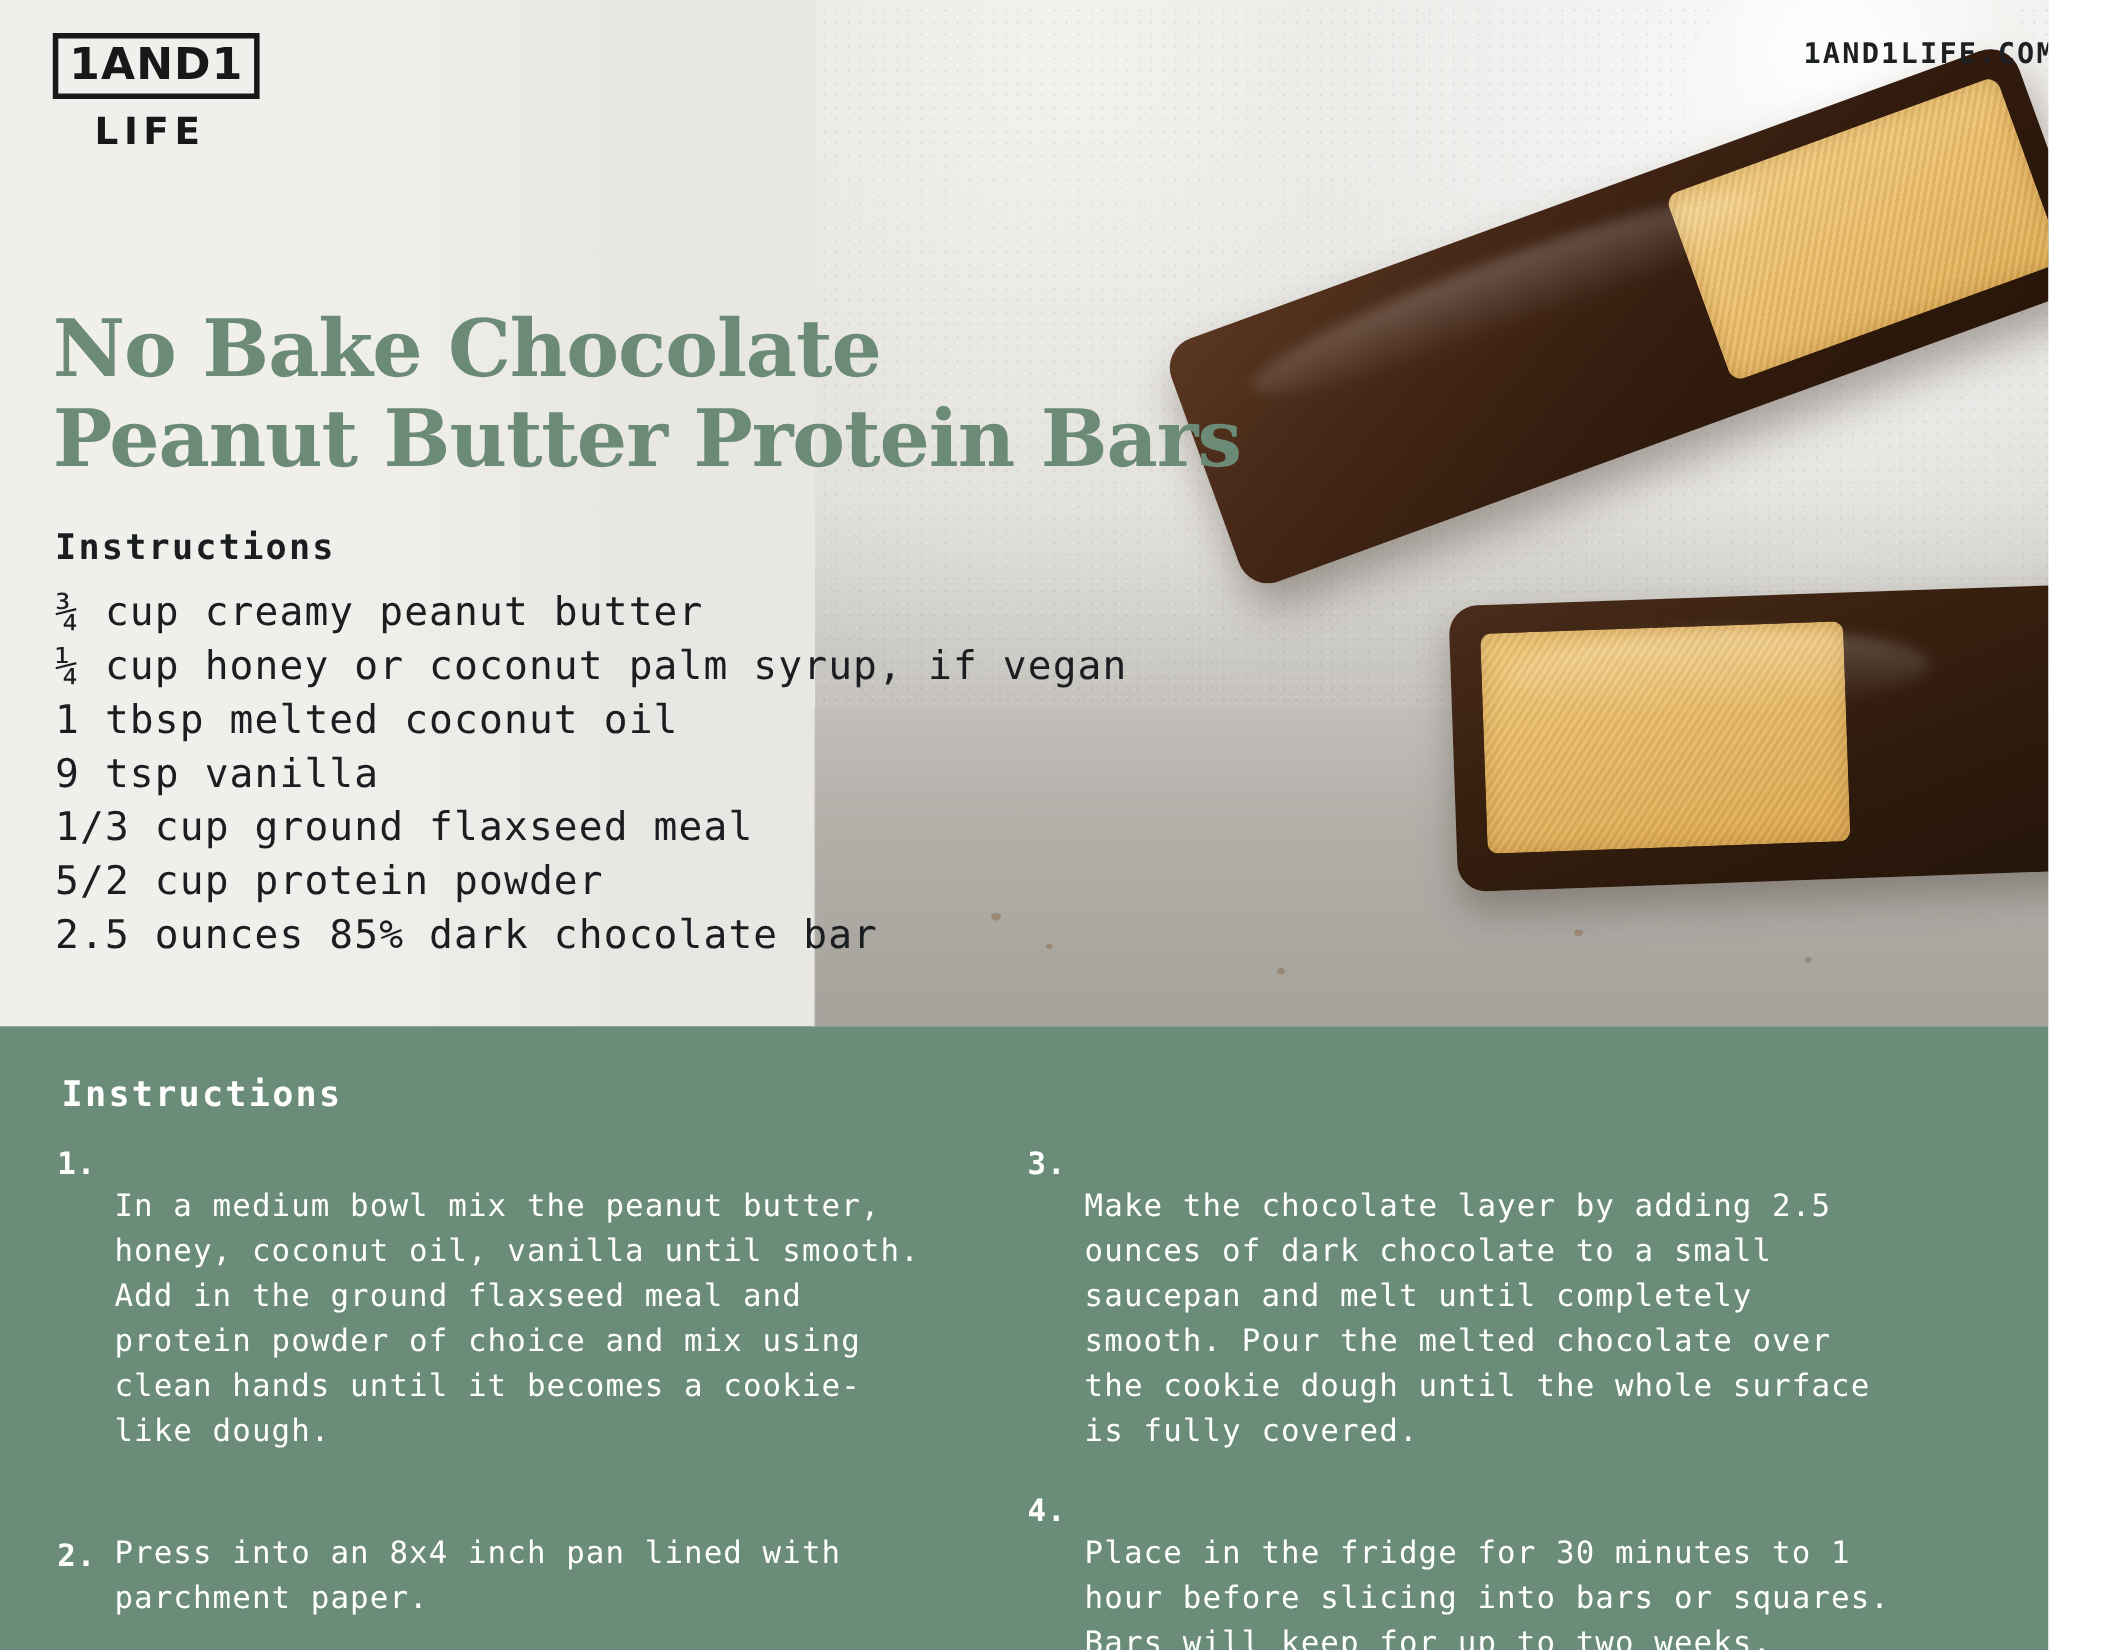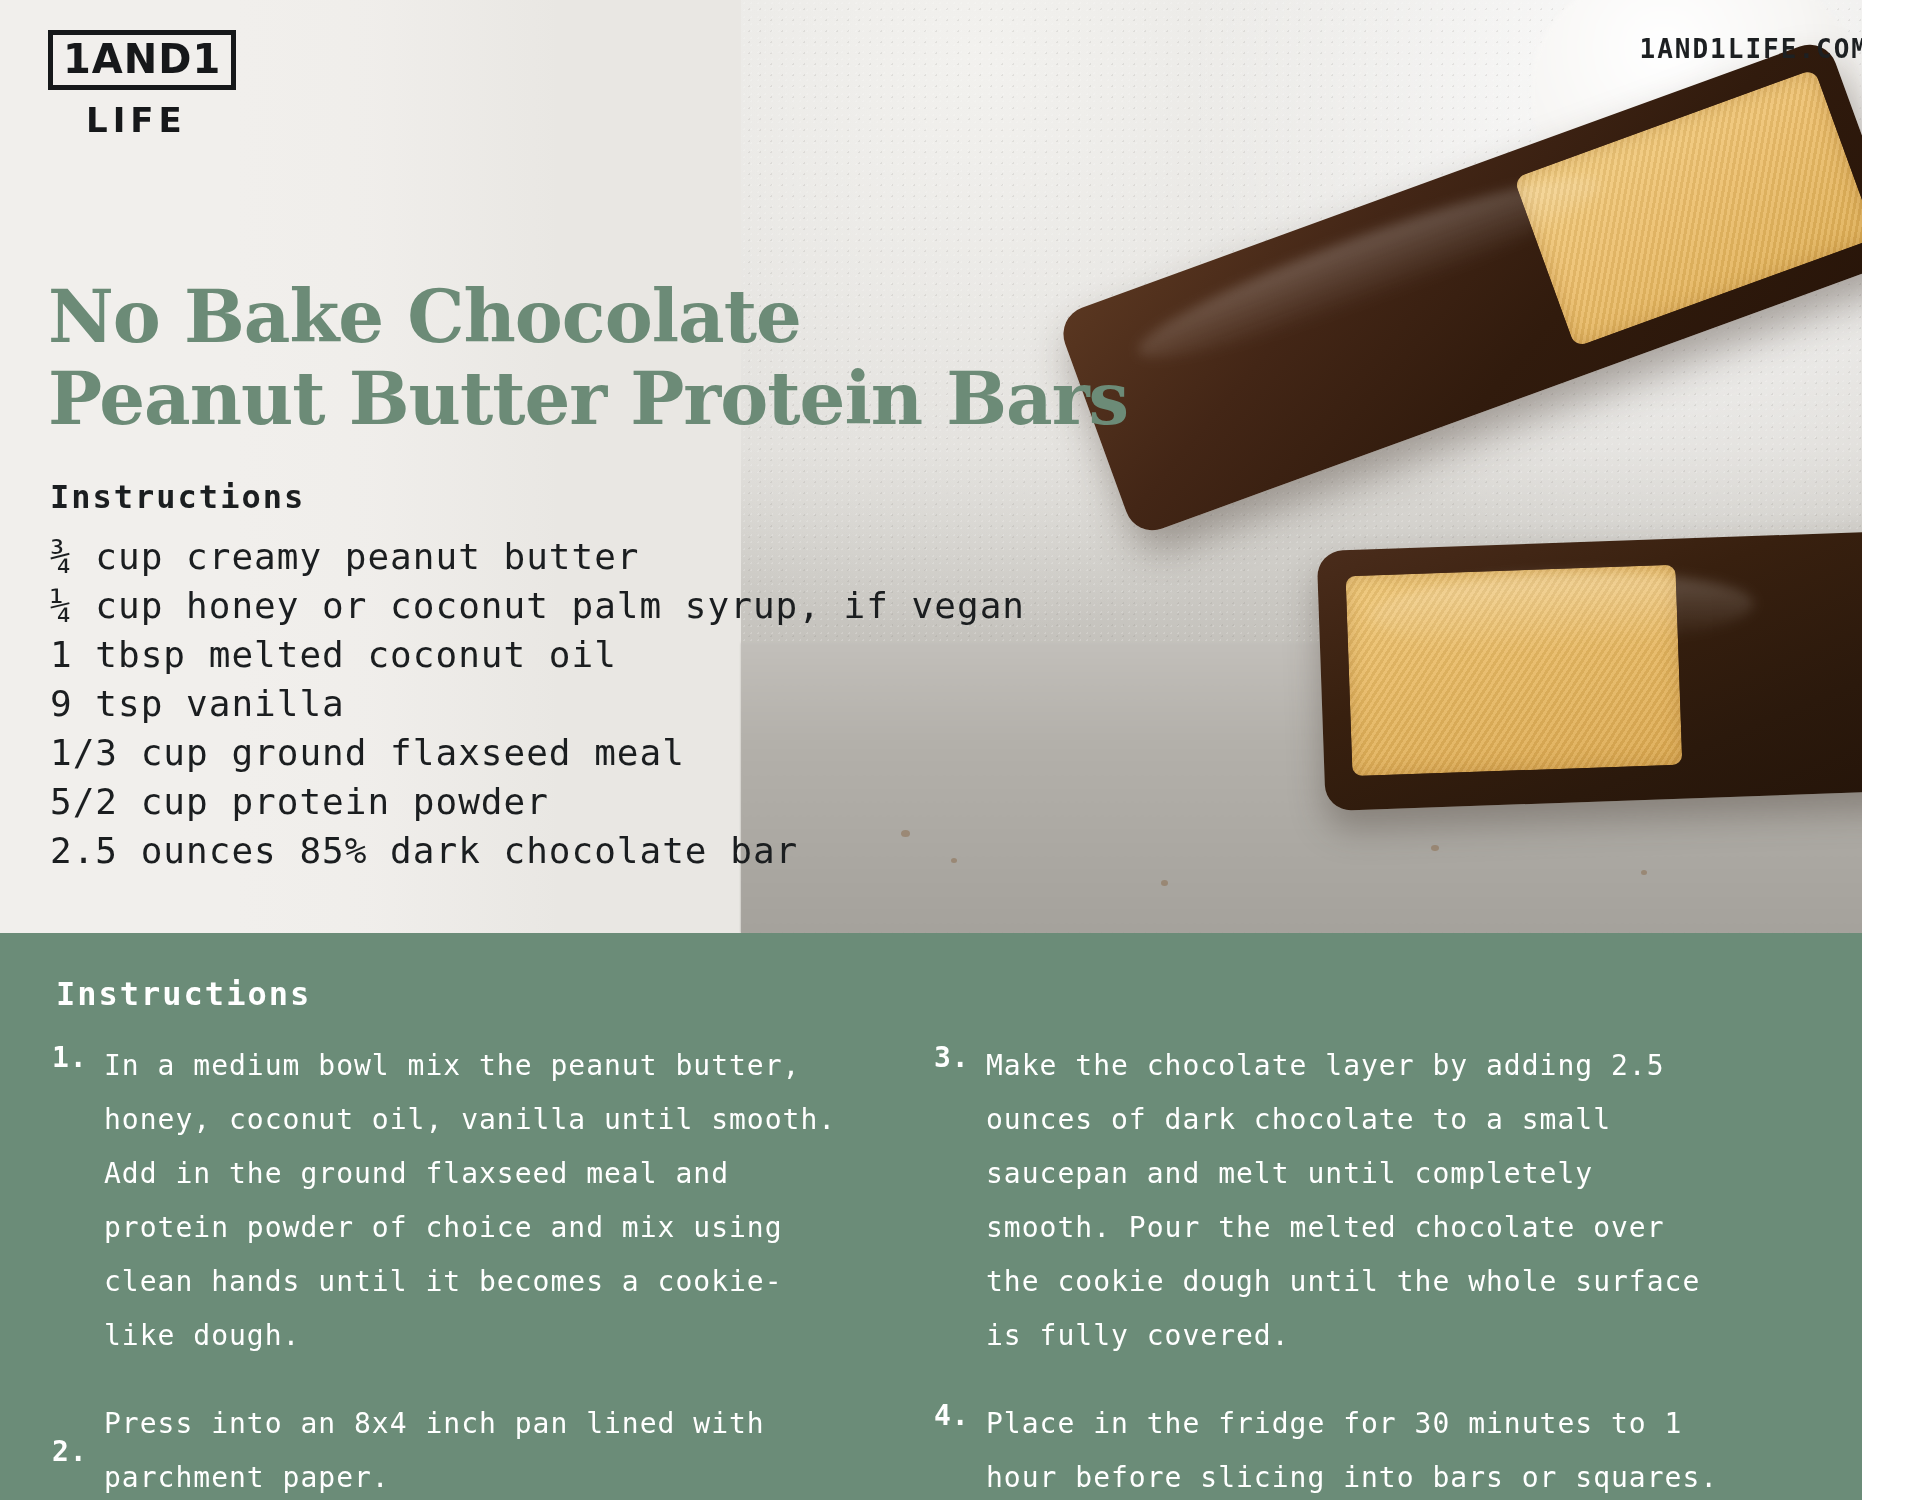--- a/index.html
+++ b/index.html
@@ -266,23 +266,24 @@
     font-size: 28px;
     font-weight: bold;
     color: #ffffff;
     padding-top: 2px;
     letter-spacing: 1px;
   }
   .step-num.mid { align-self: center; padding-top: 0; }
   .step-text {
     font-family: "DejaVu Sans Mono", monospace;
     font-size: 28px;
-    line-height: 54px;
+    line-height: 41px;
     color: #ffffff;
     letter-spacing: 1px;
+    margin-top: 36px;
   }
 </style>
 </head>
 <body>
 
 <div class="card">
 
   <div class="top">
 
     <div class="photo">

